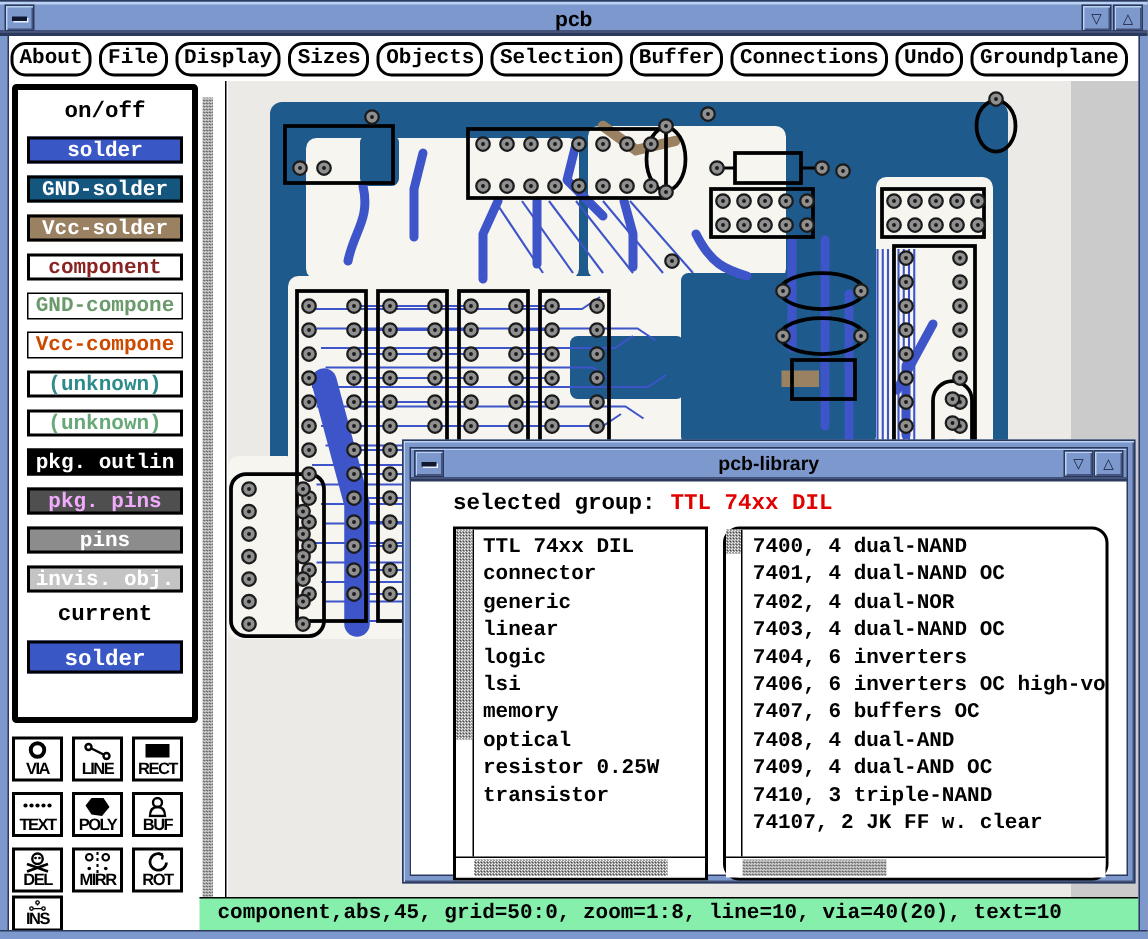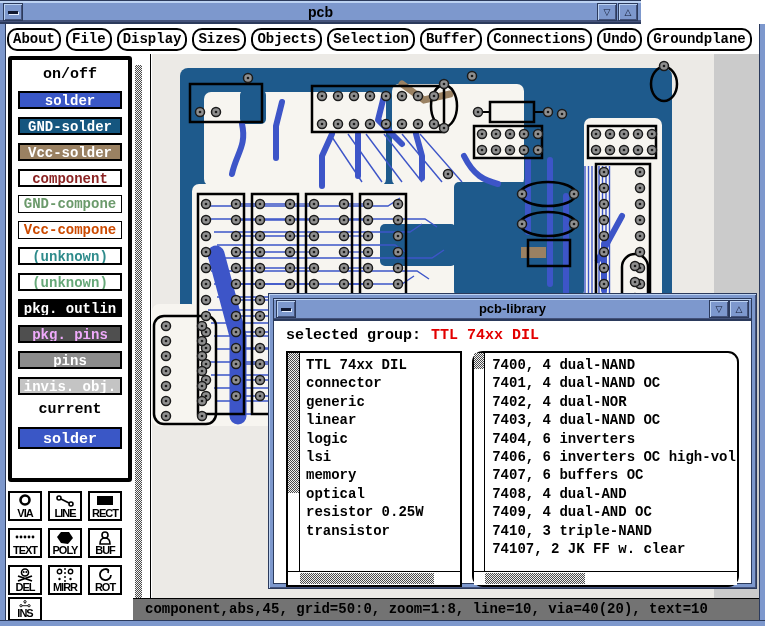--- a/index.html
+++ b/index.html
@@ -5,21 +5,21 @@
   html,body{margin:0;padding:0;}
   body{
     width:765px;height:626px;position:relative;overflow:hidden;
     background:#ffffff;
     font-family:"Liberation Mono","DejaVu Sans Mono",monospace;
     font-weight:bold;color:#000;
     outline:1px solid #2b3a5c;
   }
   
   .titlebar{
-    position:absolute;left:0;top:0;width:641px;height:24px;
+    position:absolute;left:0;top:0;width:765px;height:24px;
     background:var(--titlebar,#7D98CD);
     border-top:1px solid #2b3a5c;border-bottom:2px solid #2b3a5c;
     box-shadow:inset 0 2px 0 var(--titlebar_light,#BCD2F2), inset 0 -2px 0 var(--titlebar_dark,#44527A);
     box-sizing:border-box;
   }
   .titlebar .title{
     position:absolute;left:0;right:0;top:3px;text-align:center;
     font-family:"Liberation Sans","DejaVu Sans",sans-serif;font-weight:bold;font-size:14px;
   }
   .tb-btn{
@@ -83,21 +83,21 @@
   .checker{
     background:conic-gradient(#4a4a4a 25%, #f2f2f2 0 50%, #4a4a4a 0 75%, #f2f2f2 0);
     background-size:2px 2px;
   }
   .canvas-divider{position:absolute;left:17px;top:0;width:1px;height:544px;background:#000;}
   .paper{position:absolute;left:19px;top:0;width:562px;height:544px;background:var(--canvas_bg,#ECEAE6);}
   .canvas-right{position:absolute;left:581px;top:0;width:46px;height:544px;background:var(--canvas_right,#CBCBCB);}
   .paper svg{position:absolute;left:0;top:0;}
   
   .statusbar{
-    position:absolute;left:133px;top:598px;width:626px;height:22px;background:#737373;
+    position:absolute;left:133px;top:598px;width:626px;height:22px;background:#86efac;
     border-top:1px solid #000;font-size:14px;line-height:21px;padding-left:12px;
     white-space:nowrap;overflow:hidden;box-sizing:border-box;z-index:4;
   }
   
   .libwin{
     position:absolute;left:268px;top:293px;width:489px;height:296px;box-sizing:border-box;
     border:1px solid #2b3a5c;background:var(--titlebar,#7D98CD);z-index:6;
     box-shadow:inset 1px 1px 0 var(--titlebar_light,#BCD2F2), inset -1px -1px 0 var(--titlebar_dark,#44527A);
     padding:4px;
   }
@@ -106,21 +106,21 @@
     border:1px solid #2b3a5c;box-sizing:border-box;
     box-shadow:inset 0 1px 0 var(--titlebar_light,#BCD2F2), inset 0 -1px 0 var(--titlebar_dark,#44527A);
   }
   .lib-titlebar .title{
     position:absolute;left:0;right:0;top:2px;text-align:center;
     font-family:"Liberation Sans","DejaVu Sans",sans-serif;font-weight:bold;font-size:13px;
   }
   .lib-titlebar .tb-btn{top:1px;height:18px;}
   .lib-content{
     position:relative;background:#fff;border:1px solid #2b3a5c;box-sizing:border-box;
-    height:264px;margin-top:0;padding:4px 12px 0 12px;
+    height:264px;margin-top:0;padding:4px 12px 0 28px;
   }
   .selected-row{font-size:15px;height:24px;line-height:22px;white-space:nowrap;}
   .selected-val{color:var(--selected_group_red,#E20000);margin-left:10px;}
   .lists{display:flex;gap:10px;margin-top:2px;}
   .listbox{
     position:relative;box-sizing:border-box;border:2px solid #000;background:#fff;height:236px;
   }
   .listbox.left{width:177px;}
   .listbox.right{width:268px;border-radius:11px;}
   .vsb{position:absolute;left:0;top:0;bottom:13px;width:11px;border-right:1px solid #000;background:#fff;}

